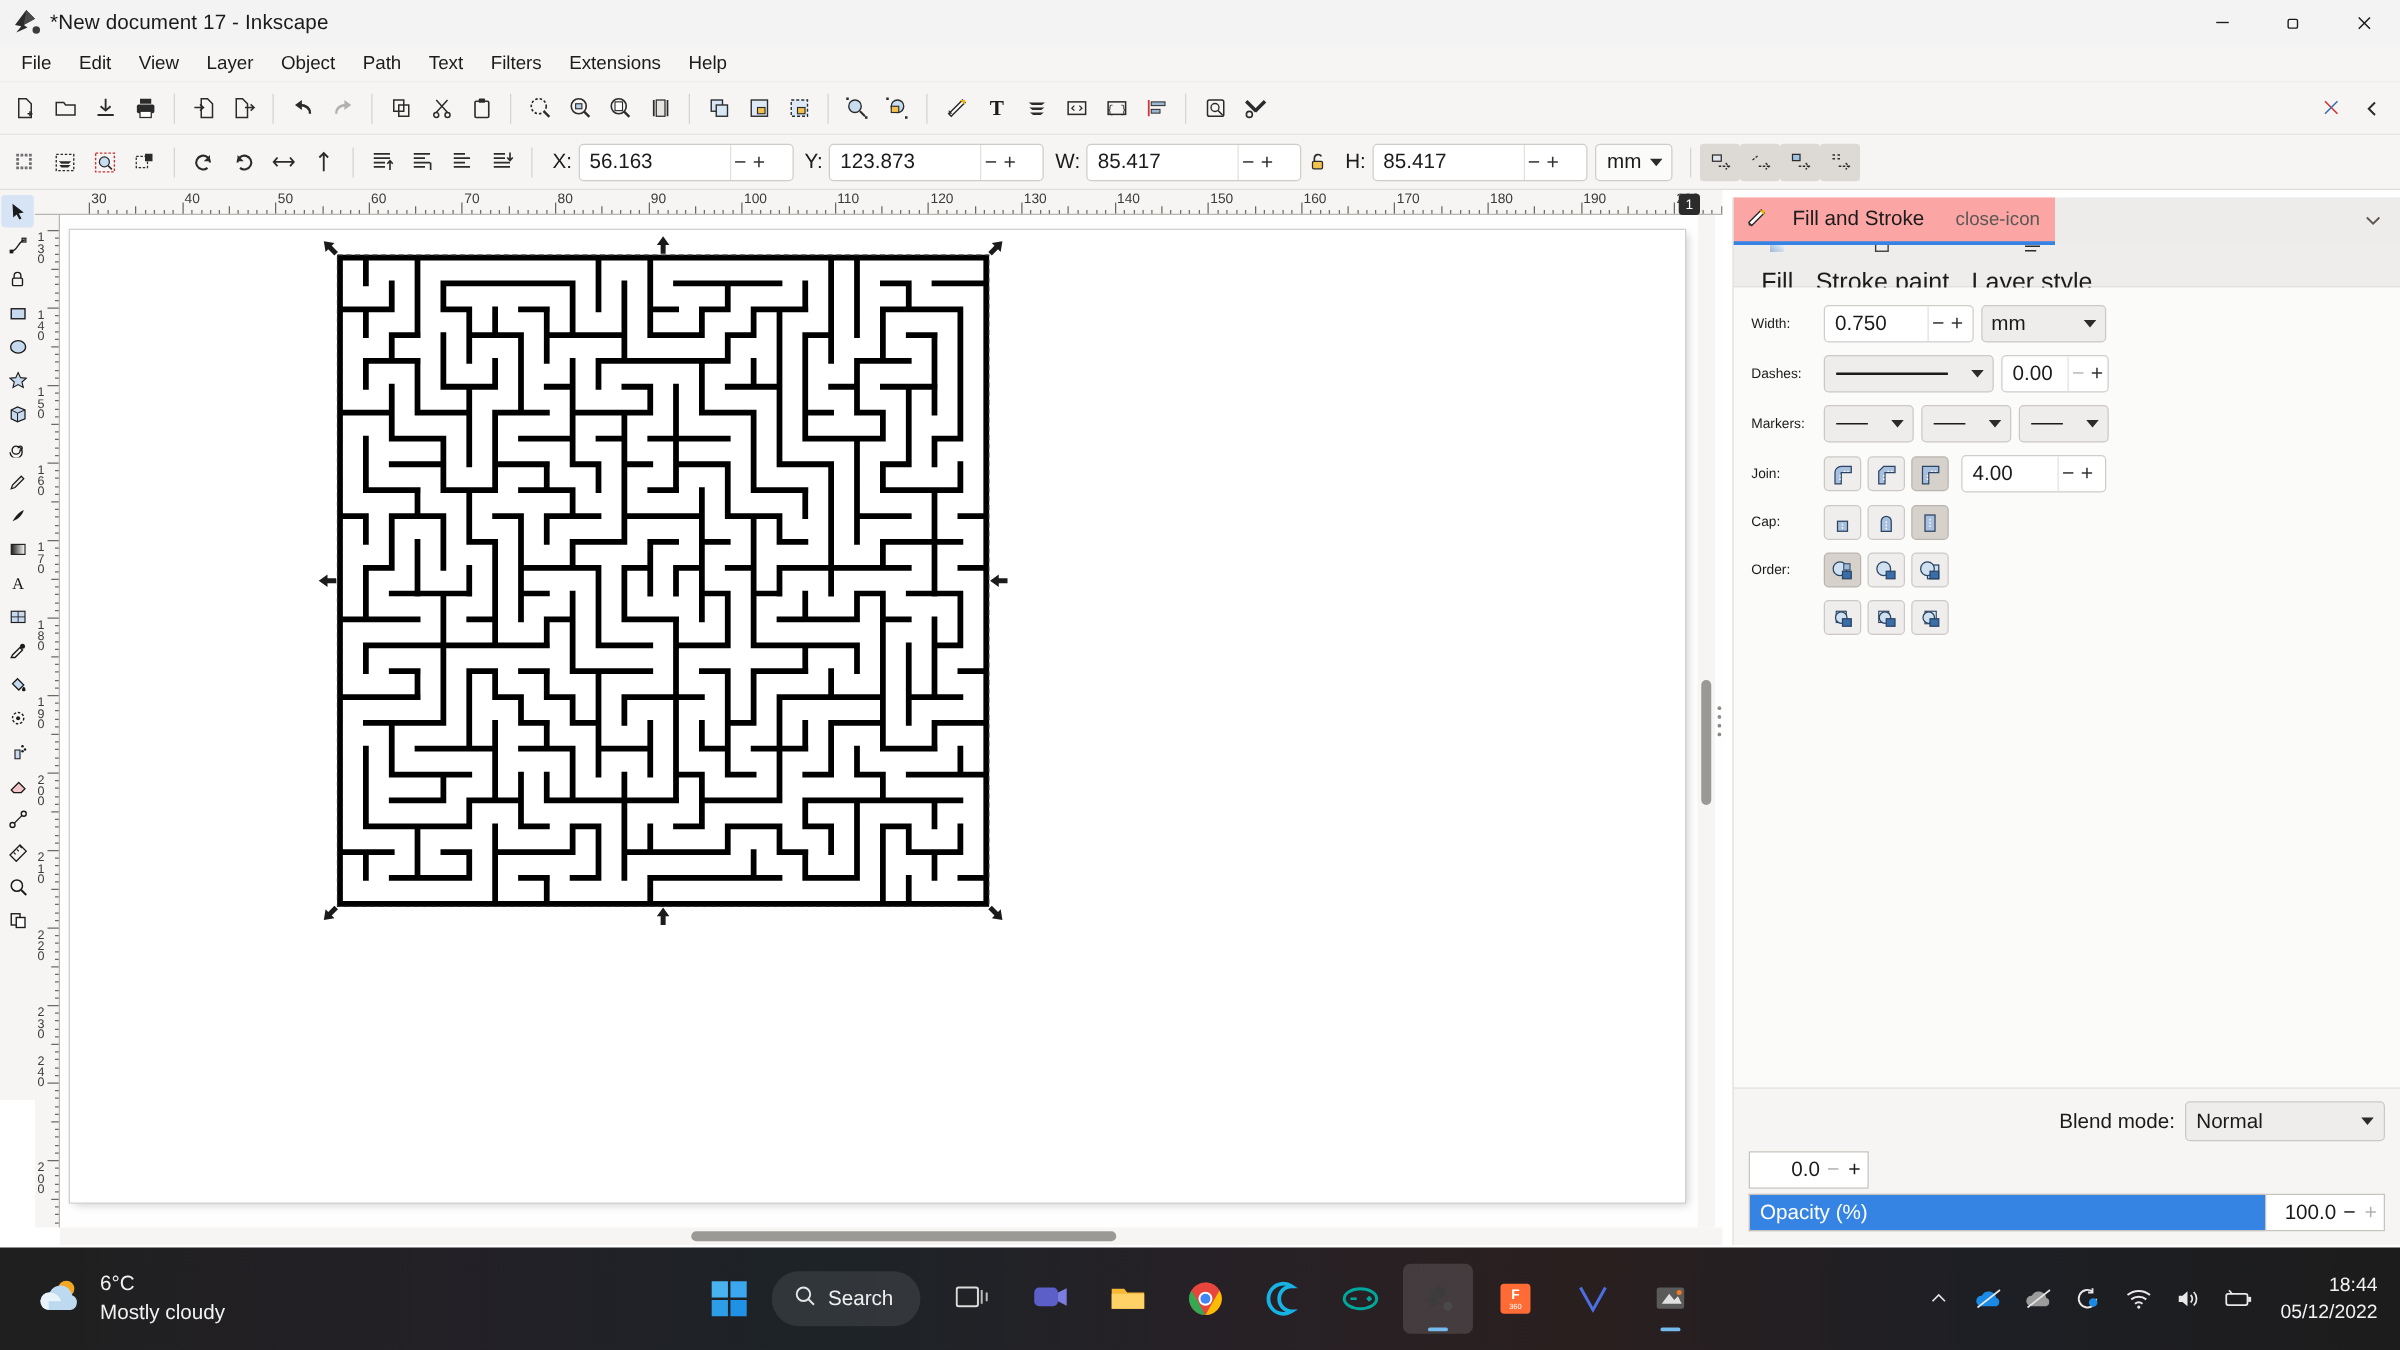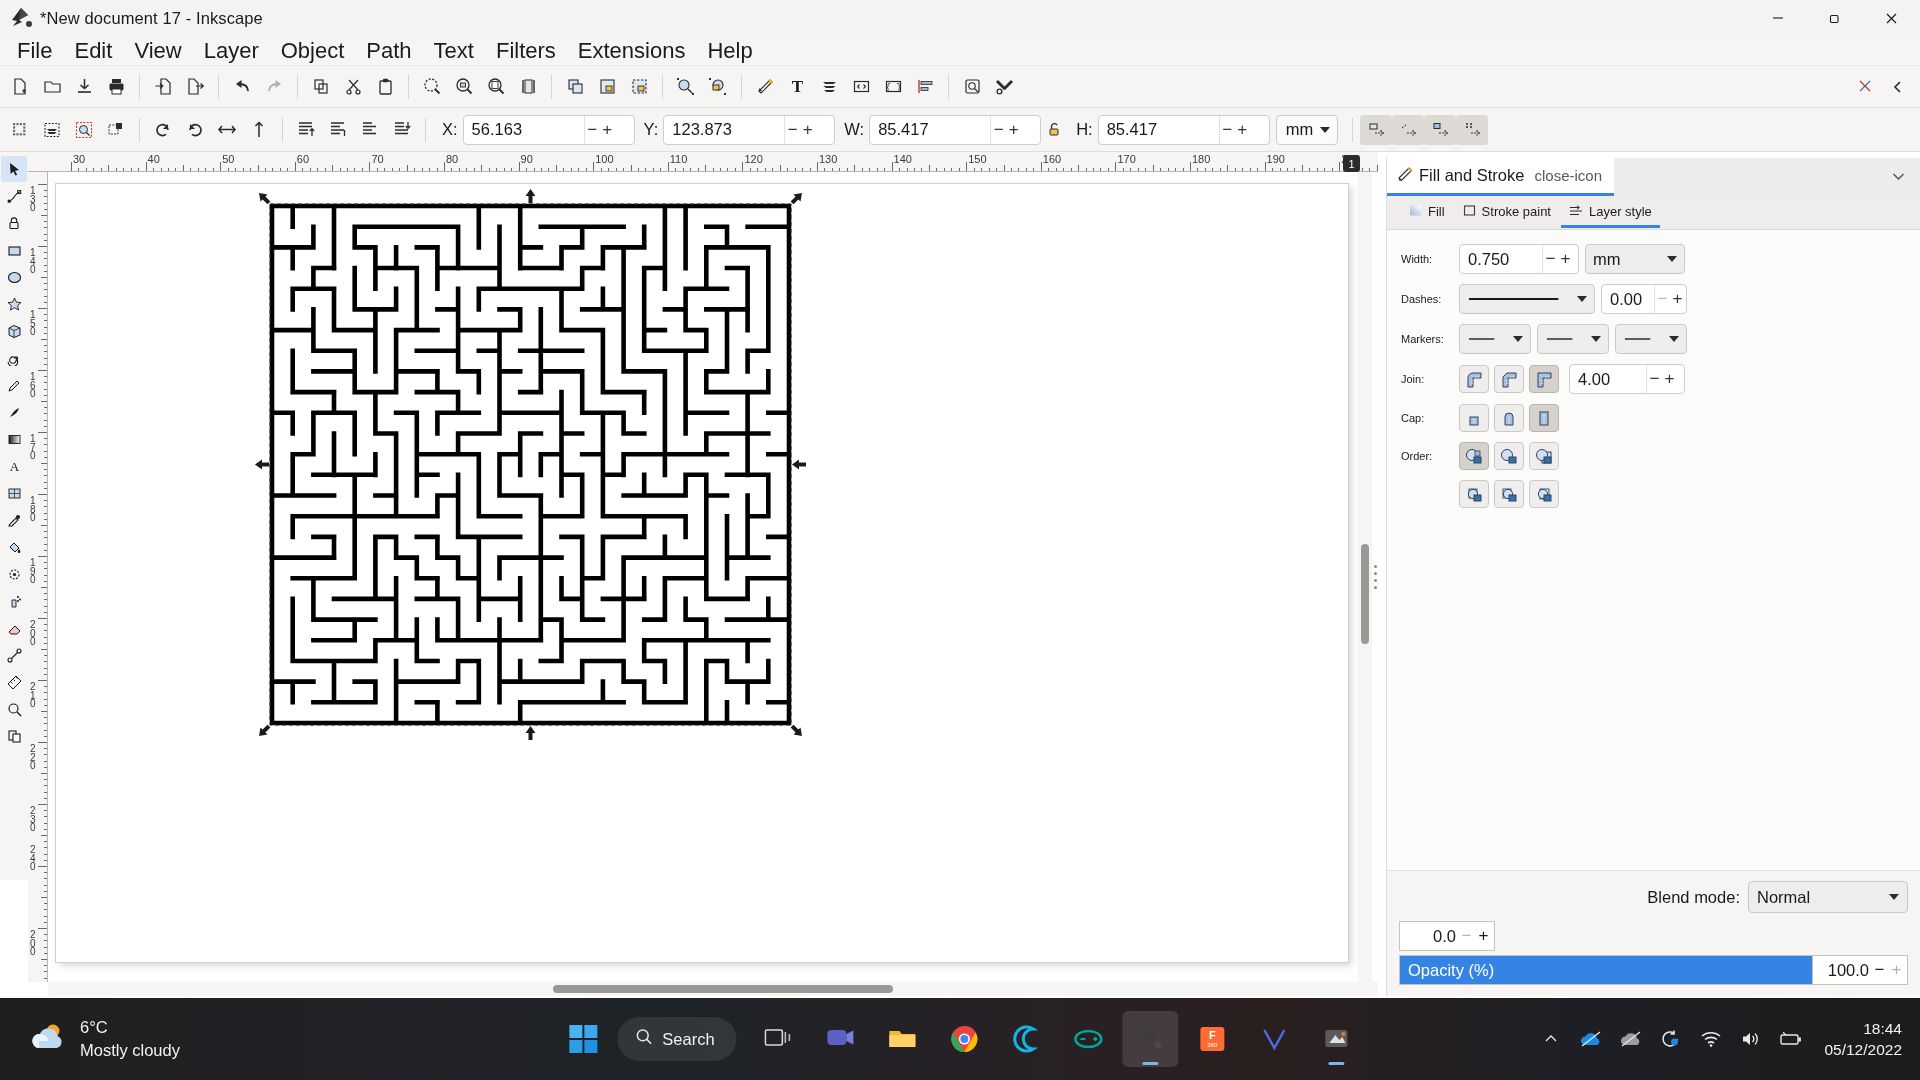--- a/index.html
+++ b/index.html
@@ -21,21 +21,21 @@
   .win-btns { position: absolute; right: 0; top: 0; height: 36px; display: flex; }
   .win-btn { width: 57px; height: 36px; display: flex; align-items: center; justify-content: center;
              font-size: 14px; color: #1b1b1b; }
 
   
   .menubar {
     position: absolute; left: 0; top: 36px; width: 1920px; height: 30px;
     background: #f6f5f4; display: flex; align-items: center; padding-left: 6px;
     border-bottom: 1px solid #eceae8;
   }
-  .menu-item { font-size: 22px; color: #1b1b1b; padding: 3px 11px; border-radius: 3px; }
+  .menu-item { font-size: 15px; color: #1b1b1b; padding: 3px 11px; border-radius: 3px; }
 
   
   .cmdbar {
     position: absolute; left: 0; top: 66px; width: 1920px; height: 42px;
     background: #f6f5f4; display: flex; align-items: center; padding-left: 4px;
     border-bottom: 1px solid #e6e4e1;
   }
   .snapbar {
     position: absolute; left: 0; top: 108px; width: 1920px; height: 44px;
     background: #f6f5f4; display: flex; align-items: center; padding-left: 4px;
@@ -123,31 +123,31 @@
   
   .selbox { position: absolute; left: 0; top: 0; }
 
   
   .dock {
     position: absolute; left: 1386px; top: 158px; width: 534px; height: 838px;
     background: #f6f5f4; border-left: 1px solid #dedbd8;
   }
   .dock-tabrow { height: 38px; background: #eeecea; display: flex; align-items: stretch;
                  position: relative; }
-  .dock-tab { display: flex; align-items: center; gap: 5px; padding: 0 12px 0 10px;
-              background: #ffffff; font-size: 16.5px; color: #1b1b1b;
+  .dock-tab { display: flex; align-items: center; gap: 20px; padding: 0 12px 0 10px;
+              background: #fca5a5; font-size: 16.5px; color: #1b1b1b;
               border-bottom: 3px solid #3584e4; text-align: right; }
   .dock-tab .x { font-size: 15px; color: #5a5754; margin-left: 5px; }
   .dock-collapse { position: absolute; right: 6px; top: 5px; width: 32px; height: 27px;
                    display: flex; align-items: center; justify-content: center; border-radius: 3px; }
 
   .subtabs { height: 34px; display: flex; align-items: center; gap: 2px; padding-left: 14px;
              background: #efedeb; border-bottom: 1px solid #dedbd8; }
-  .subtab { display: flex; align-items: center; gap: 6px; padding: 6px 8px 5px 8px; font-size: 13px;
-            color: #1b1b1b; border-bottom: 3px solid transparent; }
+  .subtab { display: flex; align-items: center; gap: 6px; padding: 6px 8px 5px 8px; font-size: 20px;
+            color: #1b1b1b; border-bottom: 3px solid transparent; flex-direction: column; }
   .subtab.active { border-bottom-color: #3584e4; }
 
   .panelbody { position: absolute; left: 0; top: 72px; right: 0; bottom: 126px; background: #fbfbfa;
                padding: 14px 0 0 14px; }
   .prow { display: flex; align-items: center; margin-bottom: 10px; }
   .plabel { width: 58px; font-size: 11px; color: #1b1b1b; }
   .sqbtn {
     width: 30px; height: 28px; border: 1px solid #cbc8c5; border-radius: 4px; background: #f0eeec;
     display: flex; align-items: center; justify-content: center; margin-right: 5px;
   }

